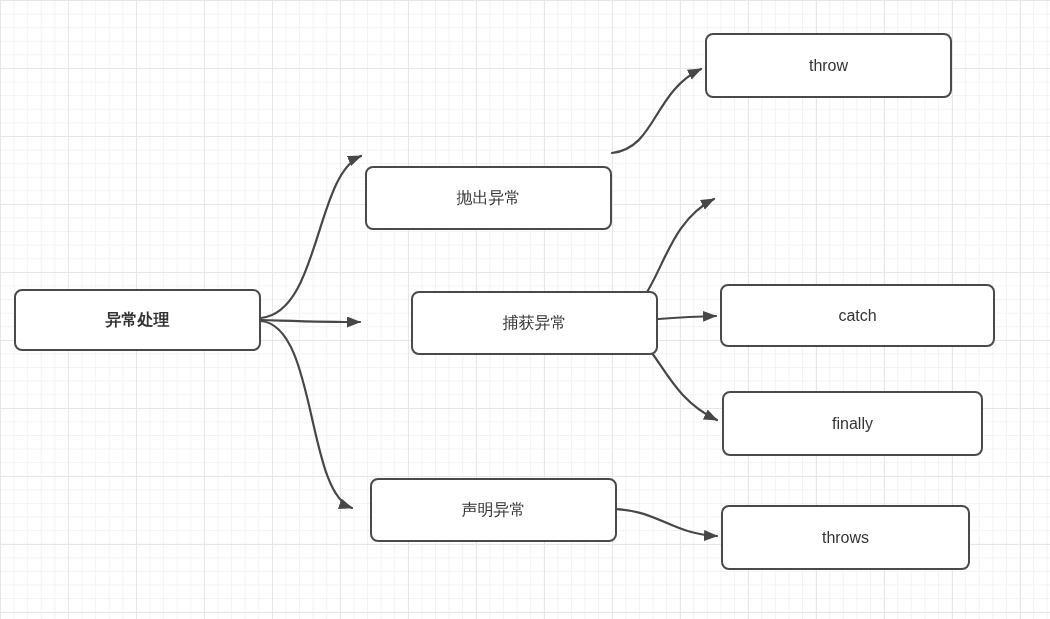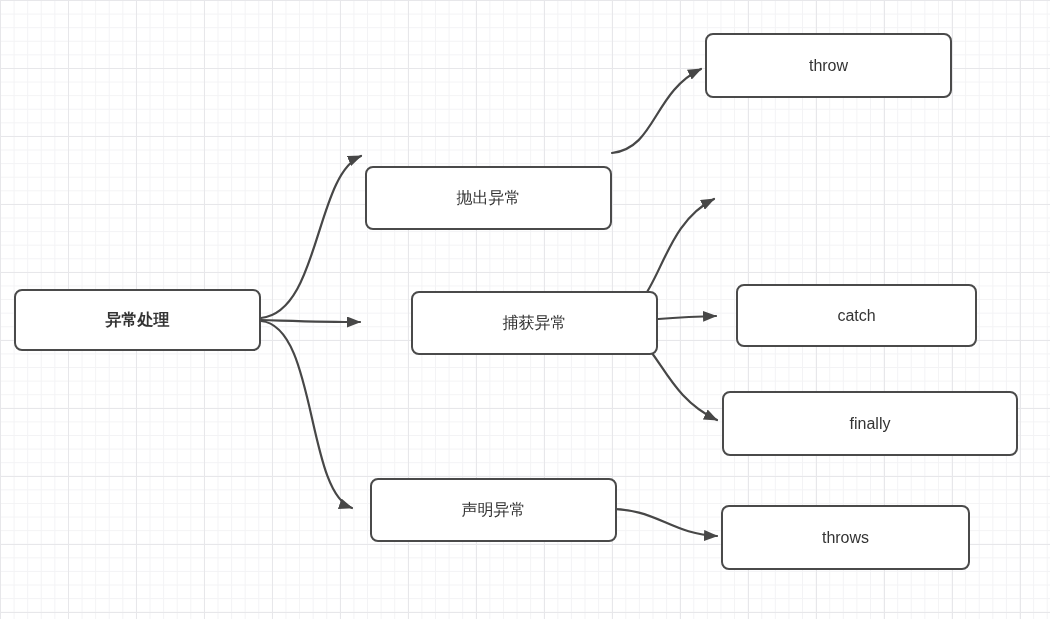--- a/index.html
+++ b/index.html
@@ -50,22 +50,22 @@
     cursor: default;
     user-select: none;
   }
   
   #node-exception-handling { left: 14px;  top: 289px; width: 247px; height: 62px; font-weight: bold; }
   #node-throw-exception    { left: 365px; top: 122px; width: 247px; height: 64px; margin-top: 44px; }
   #node-catch-exception    { left: 365px; top: 291px; width: 247px; height: 64px; margin-left: 46px; }
   #node-declare-exception  { left: 370px; top: 478px; width: 247px; height: 64px; }
   #node-throw-keyword      { left: 705px; top: 33px;  width: 247px; height: 65px; }
   #node-try-keyword        { left: 718px; top: 163px; width: 247px; height: 66px; }
-  #node-catch-keyword      { left: 720px; top: 284px; width: 241px; height: 63px; margin-left: 16px; }
-  #node-finally-keyword    { left: 722px; top: 391px; width: 296px; height: 65px; }
+  #node-catch-keyword      { left: 720px; top: 284px; width: 275px; height: 63px; }
+  #node-finally-keyword    { left: 722px; top: 391px; width: 261px; height: 65px; }
   #node-throws-keyword     { left: 721px; top: 505px; width: 249px; height: 65px; }
 </style>
 </head>
 <body>
 
 <div class="canvas">
 
   <svg class="edges" width="1050" height="619" viewBox="0 0 1050 619" xmlns="http://www.w3.org/2000/svg">
     <defs>
       <marker id="arrowhead" markerUnits="userSpaceOnUse" markerWidth="14" markerHeight="11" refX="13" refY="5.5" orient="auto">

